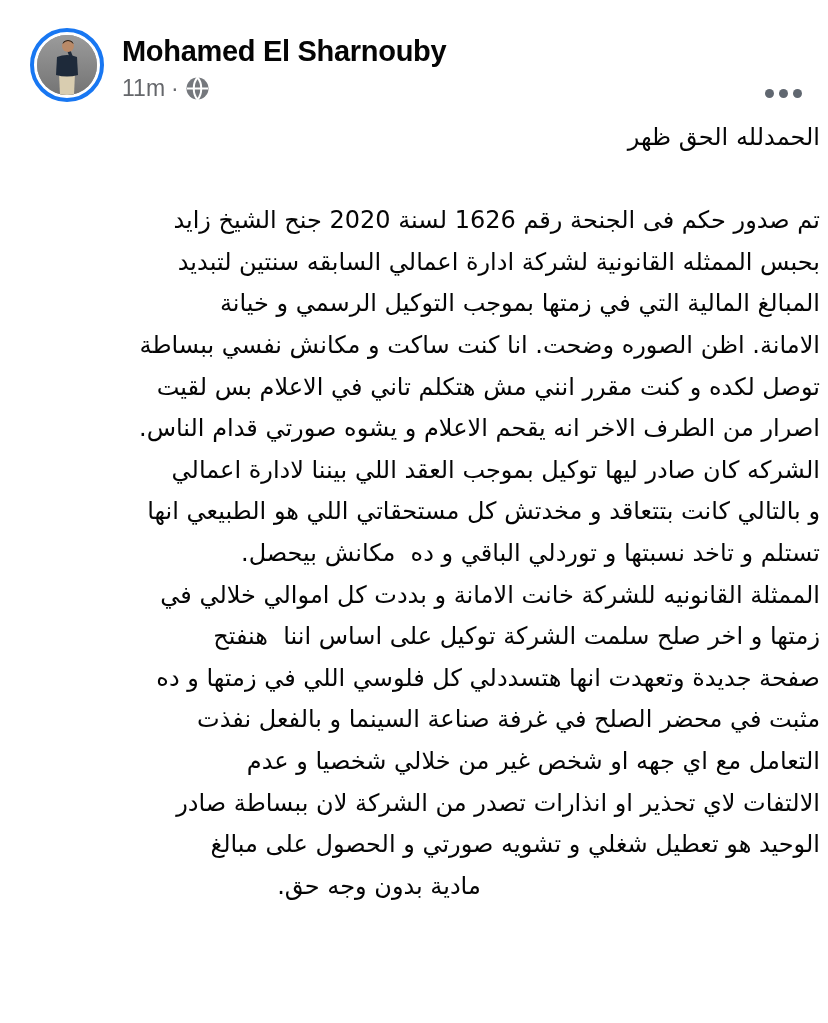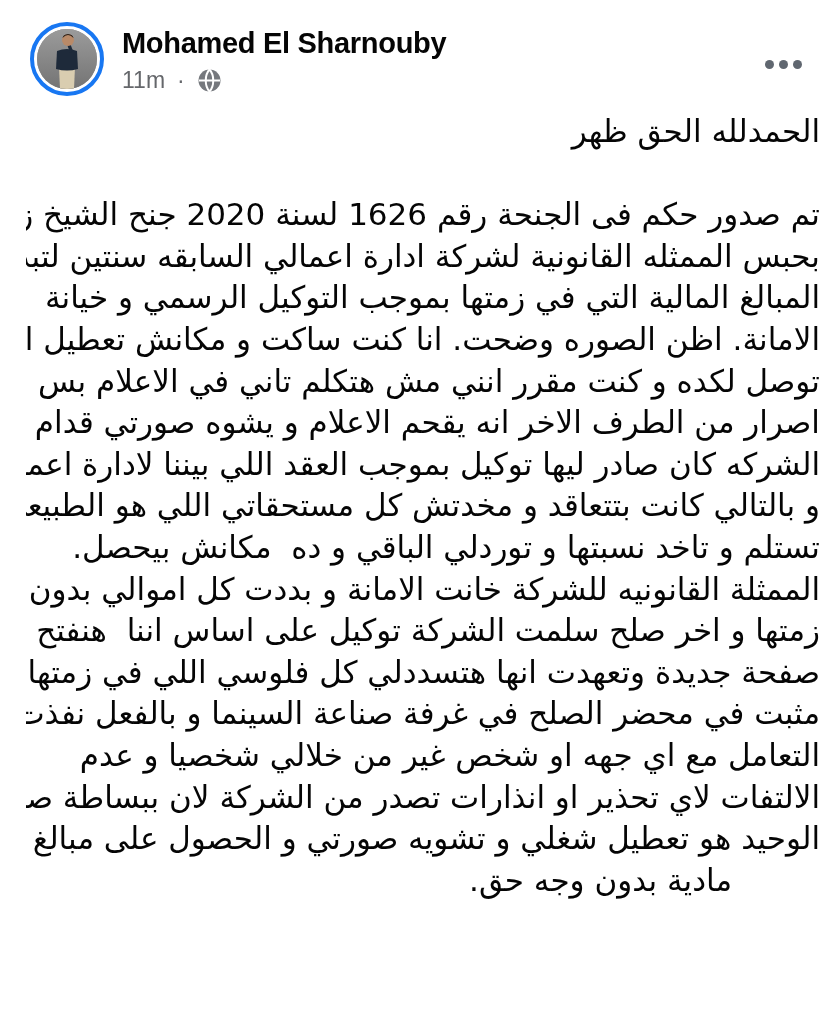--- a/index.html
+++ b/index.html
@@ -5,21 +5,21 @@
   html,body { margin:0; padding:0; }
   body {
     width:828px; height:1023px;
     background:#ffffff;
     font-family:"Liberation Sans", sans-serif;
     overflow:hidden;
   }
   .page { width:828px; height:1023px; background:#fff; position:relative; }
 
   
-  .header { display:flex; align-items:center; padding:22px 22px 0 30px; }
+  .header { display:flex; align-items:flex-end; padding:28px 22px 0 30px; }
   .avatar-ring {
     width:74px; height:74px; border-radius:50%;
     border:4px solid #1877F2;
     box-sizing:border-box;
     display:flex; align-items:center; justify-content:center;
     background:#fff;
     flex:0 0 auto;
     cursor:pointer;
   }
   .avatar-photo {
@@ -27,48 +27,48 @@
     background:#8c8c8c;
   }
   .avatar-photo svg { display:block; }
 
   .header-text { margin-left:18px; padding-top:4px; }
   .author {
     font-size:29px; font-weight:700; color:#050505;
     letter-spacing:-0.3px; line-height:1.1; cursor:pointer;
   }
   .meta {
-    margin-top:7px; display:flex; align-items:center; gap:12px;
+    margin-top:7px; display:flex; align-items:center; gap:6px;
     font-size:23px; color:#65676B;
   }
   .meta .timestamp { cursor:pointer; }
   .meta .sep { color:#65676B; }
 
   .menu {
     margin-left:auto; margin-top:11px;
     display:flex; gap:5px; align-items:center;
     padding:4px; cursor:pointer;
   }
   .menu .dot { width:9px; height:9px; border-radius:50%; background:#606770; }
 
   
   .post-body {
     margin-top:15px;
     padding:0 8px 0 26px;
     direction:rtl;
     text-align:right;
     font-family:"DejaVu Sans", sans-serif;
-    font-size:31px;
+    font-size:24px;
     line-height:41.6px;
     color:#050505;
     overflow:hidden;
   }
   .post-line { white-space:pre; overflow:hidden; }
   .post-line.blank { height:41.6px; }
-  .post-body .post-line:last-child { padding-right:88px; }
+  .post-body .post-line:last-child { padding-right:88px;text-align:center; }
 </style>
 </head>
 <body>
 
 <div class="page">
 
   <div class="header">
 
     <div class="avatar-ring">
       <div class="avatar-photo">
@@ -114,27 +114,27 @@
     </div>
 
   </div>
 
   <div class="post-body">
     <div class="post-line">الحمدلله الحق ظهر</div>
     <div class="post-line blank"></div>
     <div class="post-line">تم صدور حكم فى الجنحة رقم 1626 لسنة 2020 جنح الشيخ زايد</div>
     <div class="post-line">بحبس الممثله القانونية لشركة ادارة اعمالي السابقه سنتين لتبديد</div>
     <div class="post-line">المبالغ المالية التي في زمتها بموجب التوكيل الرسمي و خيانة</div>
-    <div class="post-line">الامانة. اظن الصوره وضحت. انا كنت ساكت و مكانش تعطيل الامور</div>
+    <div class="post-line">الامانة. اظن الصوره وضحت. انا كنت ساكت و مكانش نفسي ببساطة</div>
     <div class="post-line">توصل لكده و كنت مقرر انني مش هتكلم تاني في الاعلام بس لقيت</div>
     <div class="post-line">اصرار من الطرف الاخر انه يقحم الاعلام و يشوه صورتي قدام الناس.</div>
     <div class="post-line">الشركه كان صادر ليها توكيل بموجب العقد اللي بيننا لادارة اعمالي</div>
     <div class="post-line">و بالتالي كانت بتتعاقد و مخدتش كل مستحقاتي اللي هو الطبيعي انها</div>
     <div class="post-line">تستلم و تاخد نسبتها و توردلي الباقي و ده  مكانش بيحصل.</div>
-    <div class="post-line">الممثلة القانونيه للشركة خانت الامانة و بددت كل اموالي بدون في</div>
+    <div class="post-line">الممثلة القانونيه للشركة خانت الامانة و بددت كل اموالي خلالي في</div>
     <div class="post-line">زمتها و اخر صلح سلمت الشركة توكيل على اساس اننا  هنفتح</div>
     <div class="post-line">صفحة جديدة وتعهدت انها هتسددلي كل فلوسي اللي في زمتها و ده</div>
     <div class="post-line">مثبت في محضر الصلح في غرفة صناعة السينما و بالفعل نفذت</div>
     <div class="post-line">التعامل مع اي جهه او شخص غير من خلالي شخصيا و عدم</div>
     <div class="post-line">الالتفات لاي تحذير او انذارات تصدر من الشركة لان ببساطة صادر</div>
     <div class="post-line">الوحيد هو تعطيل شغلي و تشويه صورتي و الحصول على مبالغ</div>
     <div class="post-line">مادية بدون وجه حق.</div>
   </div>
 
 </div>

